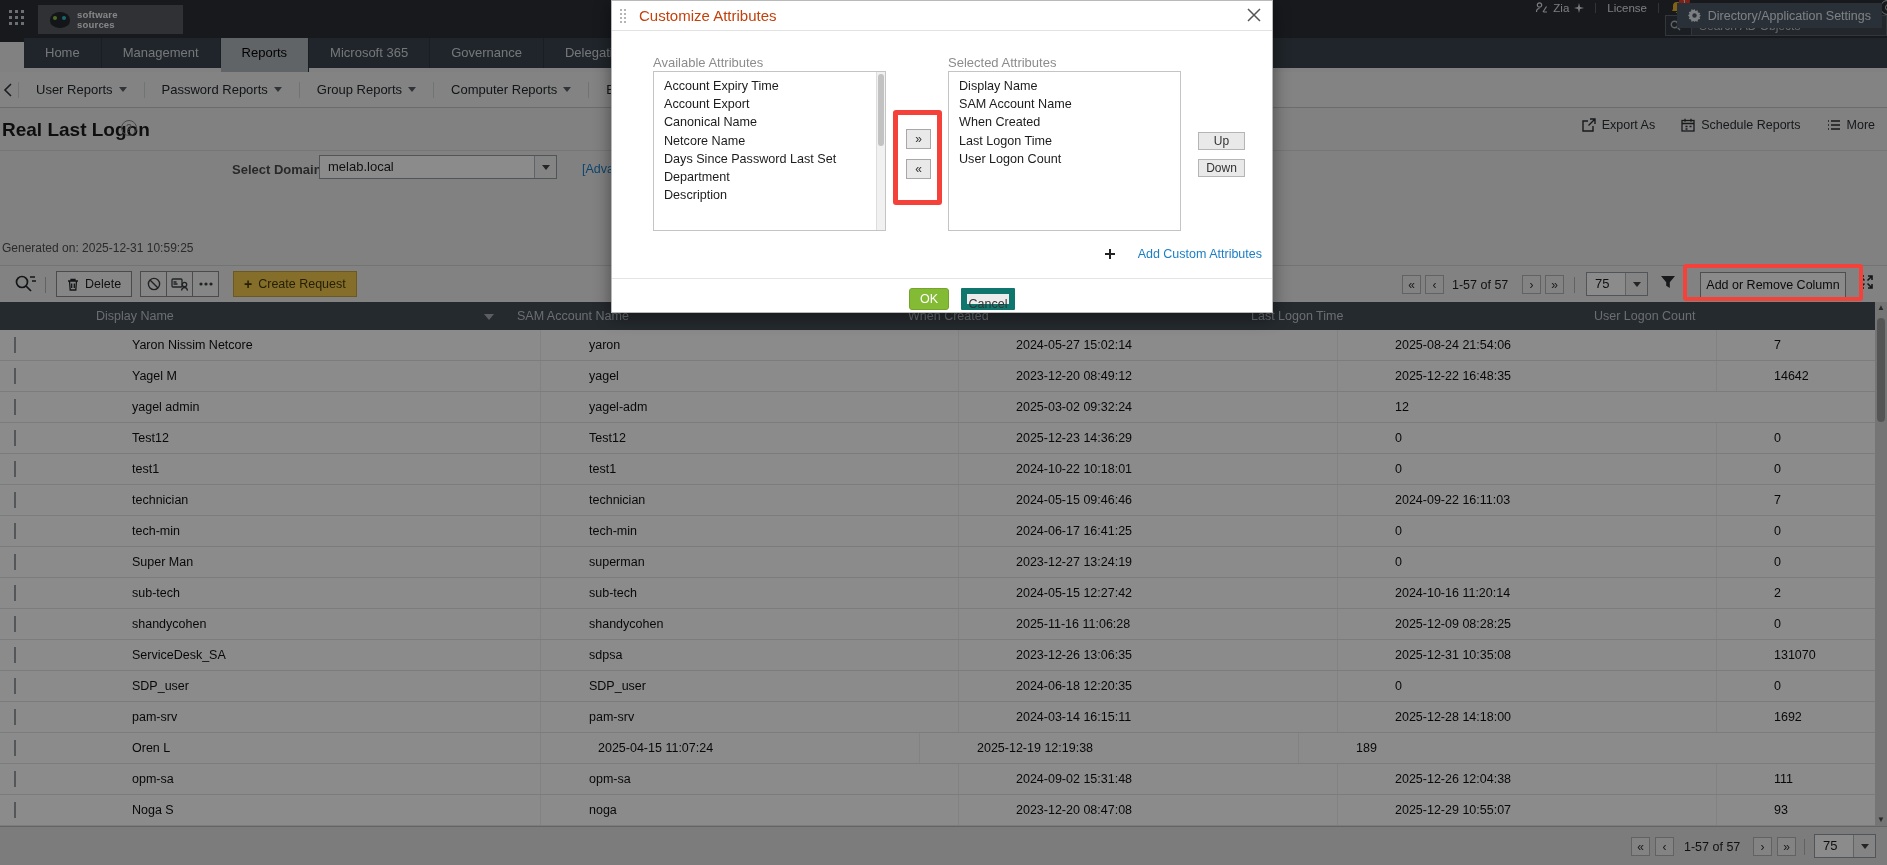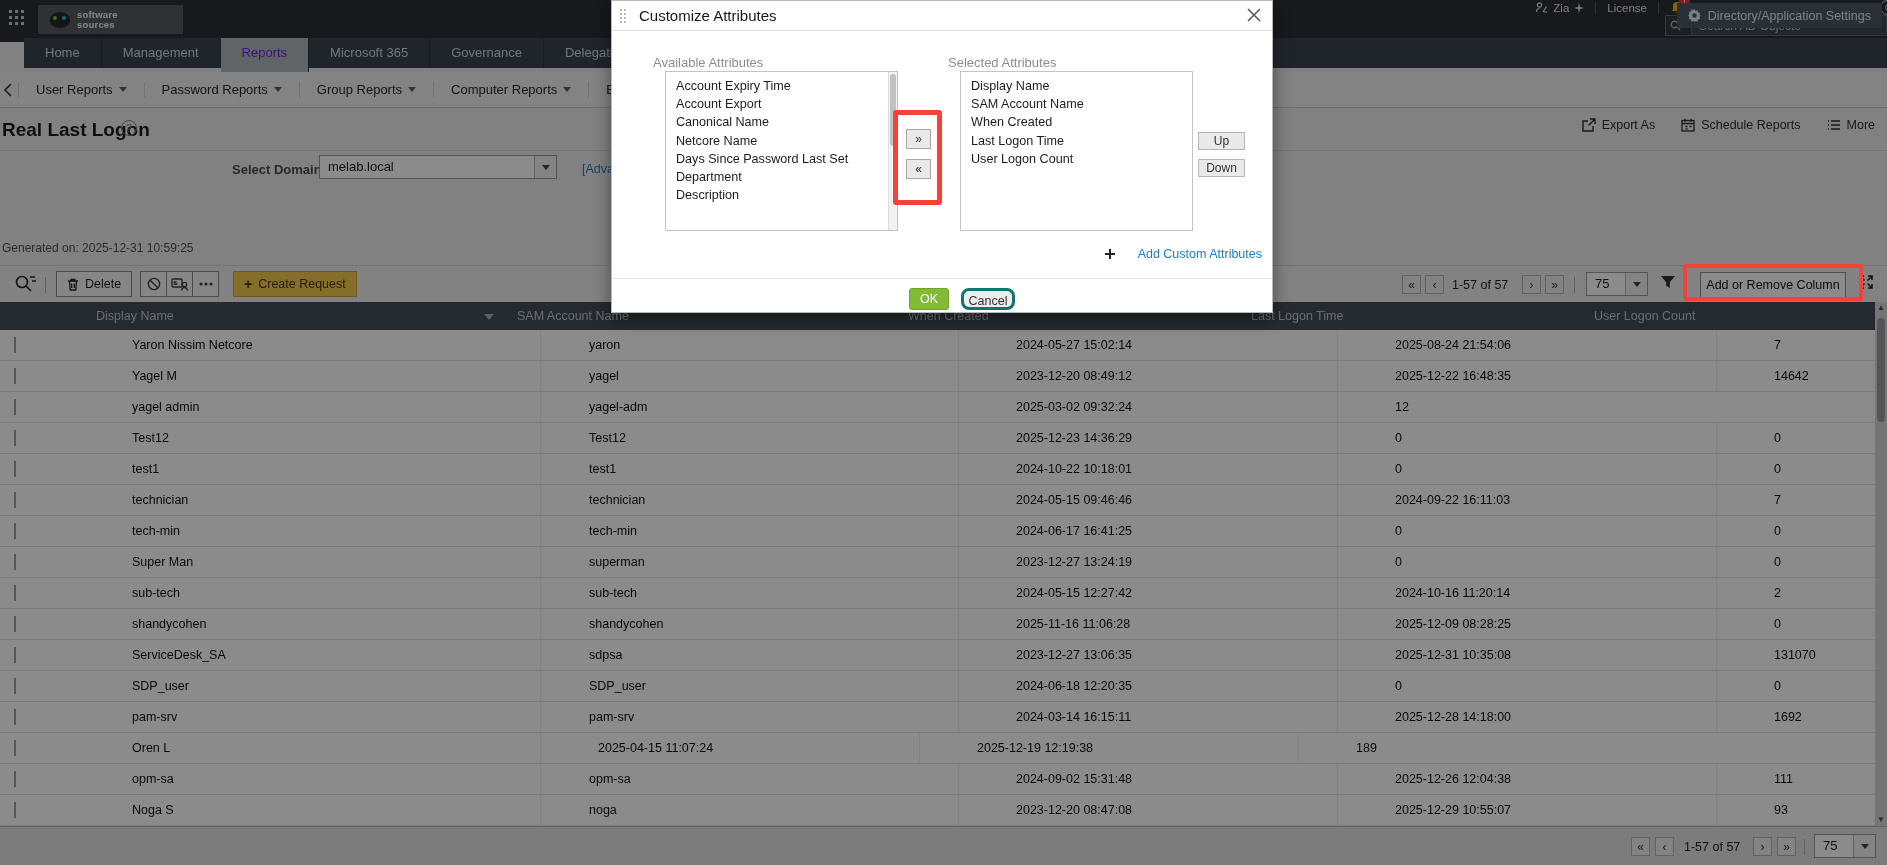--- a/index.html
+++ b/index.html
@@ -24,21 +24,21 @@
   .avatar-cut { width:15px; height:15px; border-radius:50%; border:1.4px solid #cfd4d8; margin-right:-8px; position:relative; overflow:hidden; }
   .avatar-cut::after { content:""; position:absolute; left:4px; top:3px; width:5px; height:5px; border-radius:50%; border:1.2px solid #cfd4d8; }
   .searchbar { position:absolute; right:0; top:15px; width:222px; height:21px; background:#404850; border:1px solid #5d656e; display:flex; }
   .search-seg { width:26px; background:#333a41; border-right:1px solid #5d656e; display:flex; align-items:center; justify-content:center; gap:1px; color:#aeb6bd; }
   .search-input { flex:1; background:transparent; border:none; outline:none; color:#cfd6db; font-size:12px; padding:0 7px; font-family:"Liberation Sans",sans-serif; }
   .search-input::placeholder { color:#b9c1c8; }
 
   
   .navbar { position:absolute; left:0; top:38px; width:100%; height:30px; background:#3a444e; display:flex;margin-left:24px; }
   .tab { height:30px; line-height:30px; padding:0 21px; font-size:13px; color:#d5dbdf; border-right:1px solid #2d3842; white-space:nowrap; }
-  .tab.active { background:#b2b8bd; color:#6d28d9; height:34px; z-index:2; position:relative; }
+  .tab.active { background:#b2b8bd; color:#000000; height:34px; z-index:2; position:relative; }
   .settings-btn { position:absolute; right:5px; top:3px; height:25px; background:#4d5966; color:#e6ebef; font-size:12.5px; display:flex; align-items:center; gap:7px; padding:0 11px; }
 
   
   .subnav { position:absolute; left:0; top:72px; width:100%; height:36px; background:#f0f1f1; border-bottom:1px solid #c4c6c7; display:flex; align-items:center; color:#23282c; font-size:13px; }
   .subnav-stub { width:16px; height:16px; margin-left:2px; color:#30373d; }
   .subnav .item { display:flex; align-items:center; gap:6px; padding:0 17px; border-right:1px solid #d2d3d4; height:16px; white-space:nowrap; }
   .caret-down { width:0; height:0; border-left:4px solid transparent; border-right:4px solid transparent; border-top:5px solid #5a6066; }
 
   
   .title-row { position:absolute; left:0; top:108px; width:100%; height:42px; }
@@ -93,33 +93,33 @@
   .vscroll .thumb { position:absolute; left:2px; top:16px; width:8px; height:104px; background:#9d9d9d; border-radius:4px; }
 
   
   .dim { position:absolute; inset:0; background:rgba(0,0,0,0.455); z-index:20; }
 
   
   .dialog { position:absolute; left:611px; top:0; width:662px; height:313px; background:#fff; border:1px solid #b9b9b9; box-shadow:0 4px 16px rgba(0,0,0,.45); z-index:30; }
   .dlg-titlebar { position:relative; height:30px; border-bottom:1px solid #e2e2e2; }
   .drag-dots { position:absolute; left:8px; top:8px; width:10px; height:14px; display:grid; grid-template-columns:repeat(2,2px); grid-template-rows:repeat(4,2px); gap:2px; }
   .drag-dots i { background:#b5b5b5; }
-  .dlg-title { position:absolute; left:27px; top:6px; font-size:15px; color:#0f172a; }
+  .dlg-title { position:absolute; left:27px; top:6px; font-size:15px; color:#c2410c; }
   .dlg-close { position:absolute; right:11px; top:7px; width:14px; height:14px; color:#555; }
   .dlg-label { position:absolute; top:54px; font-size:13px; color:#8c8c8c; }
-  .listbox { position:absolute; top:70px; width:233px; height:160px; border:1px solid #c4c4c4; background:#fff; overflow:hidden; padding-top:5px;margin-left:12px; }
+  .listbox { position:absolute; top:70px; width:233px; height:160px; border:1px solid #c4c4c4; background:#fff; overflow:hidden; padding-top:5px; }
   .listbox .li { font-size:12.6px; color:#1c1c1c; line-height:18.2px; padding-left:10px; white-space:nowrap; }
   .lb-scroll { position:absolute; right:0; top:0; width:9px; height:100%; background:#f1f1f1; border-left:1px solid #ddd; }
   .lb-thumb { position:absolute; left:1px; top:2px; width:6px; height:72px; background:#c2c2c2; border-radius:3px; }
   .xfer-btn { position:absolute; left:294px; width:25px; height:20px; background:#e9e9e9; border:1px solid #a8a8a8; font-size:12px; color:#333; text-align:center; line-height:18px; }
   .updown { position:absolute; left:586px; width:47px; height:18px; background:#e9e9e9; border:1px solid #b5b5b5; font-size:12px; color:#333; text-align:center; line-height:16px; }
   .add-custom { position:absolute; right:10px; top:246px; display:flex; align-items:center; gap:23px; font-size:12.5px; color:#1a7ec5; }
   .dlg-divider { position:absolute; left:0; right:0; top:277px; border-top:1px solid #e4e4e4; }
   .ok-btn { position:absolute; left:297px; top:287px; width:40px; height:22px; background:#84bb35; border:1px solid #74a52a; border-radius:3px; color:#fff; font-size:12.5px; text-align:center; line-height:20px; }
-  .cancel-btn { position:absolute; left:349px; top:287px; width:54px; height:22px; background:#ececec; border:3px solid #0f766e; border-radius:8px; color:#333; font-size:12.5px; text-align:center; line-height:20px; }
+  .cancel-btn { position:absolute; left:349px; top:287px; width:54px; height:22px; background:#ececec; border:6px solid #0f766e; border-radius:1px; color:#333; font-size:12.5px; text-align:center; line-height:20px; }
 
   
   .anno { position:absolute; border:5px solid #f4423a; border-radius:3px; z-index:40; }
   .anno-1 { left:893px; top:110px; width:49px; height:95px; }
   .anno-2 { left:1683px; top:264px; width:180px; height:37px; border-width:4px; }
 
   svg { display:block; }
 </style>
 </head>
 <body>
@@ -454,21 +454,21 @@
         <div class="cell col-sam">shandycohen</div>
         <div class="cell col-created">2025-11-16 11:06:28</div>
         <div class="cell col-logon">2025-12-09 08:28:25</div>
         <div class="cell col-count">0</div>
       </div>
 
       <div class="trow">
         <div class="col-check"><span class="row-check"></span></div>
         <div class="cell col-display">ServiceDesk_SA</div>
         <div class="cell col-sam">sdpsa</div>
-        <div class="cell col-created">2023-12-27 13:06:35</div>
+        <div class="cell col-created">2023-12-26 13:06:35</div>
         <div class="cell col-logon">2025-12-31 10:35:08</div>
         <div class="cell col-count">131070</div>
       </div>
 
       <div class="trow">
         <div class="col-check"><span class="row-check"></span></div>
         <div class="cell col-display">SDP_user</div>
         <div class="cell col-sam">SDP_user</div>
         <div class="cell col-created">2024-06-18 12:20:35</div>
         <div class="cell col-logon">0</div>

